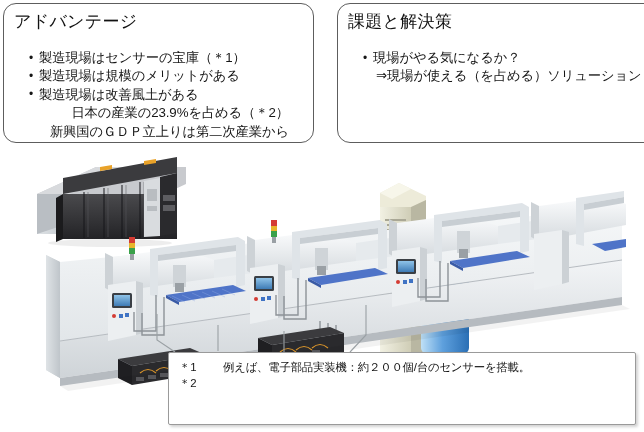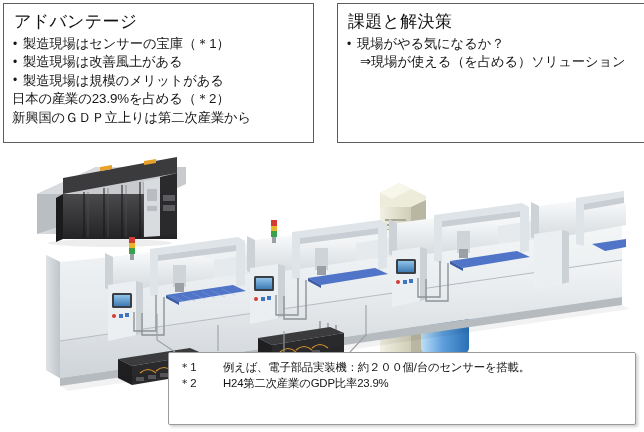--- a/index.html
+++ b/index.html
@@ -15,21 +15,21 @@
     font-family: "Liberation Sans", "DejaVu Sans", sans-serif;
     color: #1a1a1a;
   }
 
   
   .info-box {
     position: absolute;
     box-sizing: border-box;
     background: #ffffff;
     border: 1px solid #5d5d5d;
-    border-radius: 0;
+    border-radius: 13px;
     padding: 5px 8px 4px 8px;
   }
   #box-advantage {
     left: 3px;
     top: 3px;
     width: 311px;
     height: 140px;
   }
   #box-issues {
     left: 337px;
@@ -39,21 +39,21 @@
   }
   .box-title {
     font-size: 17px;
     line-height: 23px;
     letter-spacing: 0.3px;
     font-weight: 400;
     color: #111111;
     margin: 1px 0 2px 2px;
   }
   .box-lines {
-    margin: 0;
+    margin: 16px;
     padding: 0;
     list-style: none;
   }
   .box-lines li {
     font-size: 13.3px;
     line-height: 18.4px;
     letter-spacing: -0.1px;
     white-space: nowrap;
     color: #161616;
   }
@@ -66,20 +66,21 @@
     position: absolute;
     left: 1px;
     top: -0.5px;
     font-size: 12px;
   }
   .box-lines li.indent {
     padding-left: 14px;
   }
   .box-lines li.plain {
     padding-left: 0px;
+    text-align: right;
   }
 
   
   #illustration {
     position: absolute;
     left: 0;
     top: 145px;
     width: 644px;
     height: 287px;
   }
@@ -119,22 +120,22 @@
     margin-left: 20px;
   }
 </style>
 </head>
 <body>
 
 <div class="info-box" id="box-advantage">
   <div class="box-title">アドバンテージ</div>
   <ul class="box-lines">
     <li class="bullet">製造現場はセンサーの宝庫（＊1）</li>
+    <li class="bullet">製造現場は規模のメリットがある</li>
     <li class="bullet">製造現場は改善風土がある</li>
-    <li class="bullet">製造現場は規模のメリットがある</li>
     <li class="plain">日本の産業の23.9%を占める（＊2）</li>
     <li class="plain">新興国のＧＤＰ立上りは第二次産業から</li>
   </ul>
 </div>
 
 <div class="info-box" id="box-issues">
   <div class="box-title">課題と解決策</div>
   <ul class="box-lines">
     <li class="bullet">現場がやる気になるか？</li>
     <li class="indent">⇒現場が使える（を占める）ソリューション</li>
@@ -419,17 +420,14 @@
 
 <div id="caption-box">
   <div class="note-row">
     <div class="note-mark">＊1</div>
     <div class="note-body">
       <span>例えば、電子部品実装機：約２００個/台のセンサーを搭載。</span>
     </div>
   </div>
   <div class="note-row">
     <div class="note-mark">＊2</div>
-    <div class="note-body">
-      <span>H24第二次産業のGDP比率23.9%</span>
-    </div>
   </div>
 </div>
 
 </body></html>

